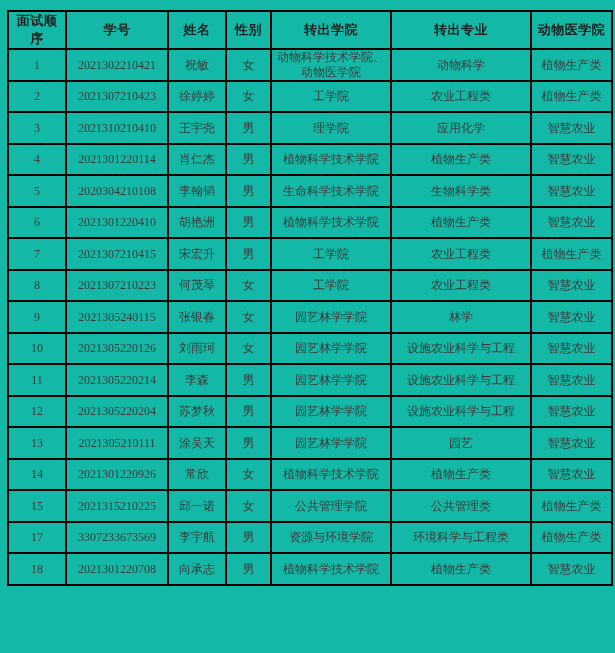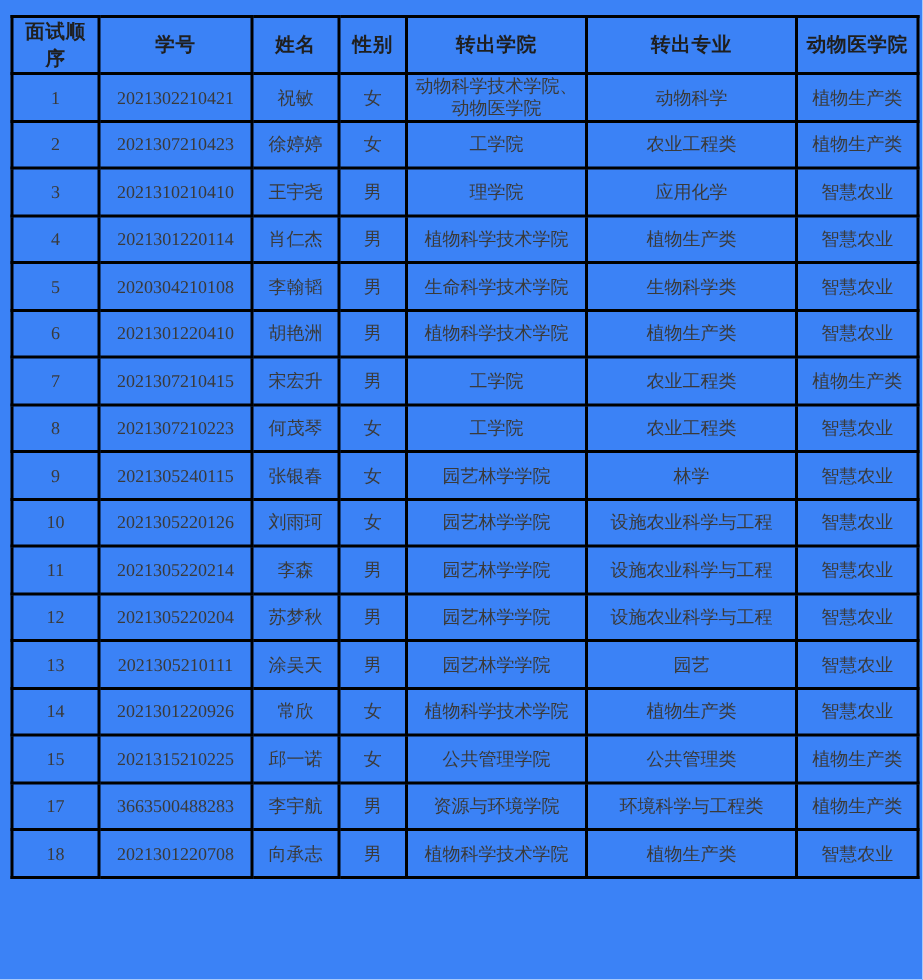--- a/index.html
+++ b/index.html
@@ -7,21 +7,21 @@
     padding: 0;
     background: #ffffff;
     width: 615px;
     height: 653px;
     font-family: "Liberation Serif", "DejaVu Serif", serif;
   }
   .page {
     position: relative;
     width: 615px;
     height: 653px;
-    background: #3b82f6;
+    background: #14b8a6;
     overflow: hidden;
   }
   table.roster {
     border-collapse: collapse;
     table-layout: fixed;
     width: 604px;
     margin: 10px 4px 8px 7px;
   }
   table.roster th,
   table.roster td {
@@ -203,21 +203,21 @@
           <td>15</td>
           <td>2021315210225</td>
           <td>邱一诺</td>
           <td>女</td>
           <td>公共管理学院</td>
           <td>公共管理类</td>
           <td>植物生产类</td>
         </tr>
         <tr>
           <td>17</td>
-          <td>3663500488283</td>
+          <td>3307233673569</td>
           <td>李宇航</td>
           <td>男</td>
           <td>资源与环境学院</td>
           <td>环境科学与工程类</td>
           <td>植物生产类</td>
         </tr>
         <tr>
           <td>18</td>
           <td>2021301220708</td>
           <td>向承志</td>

